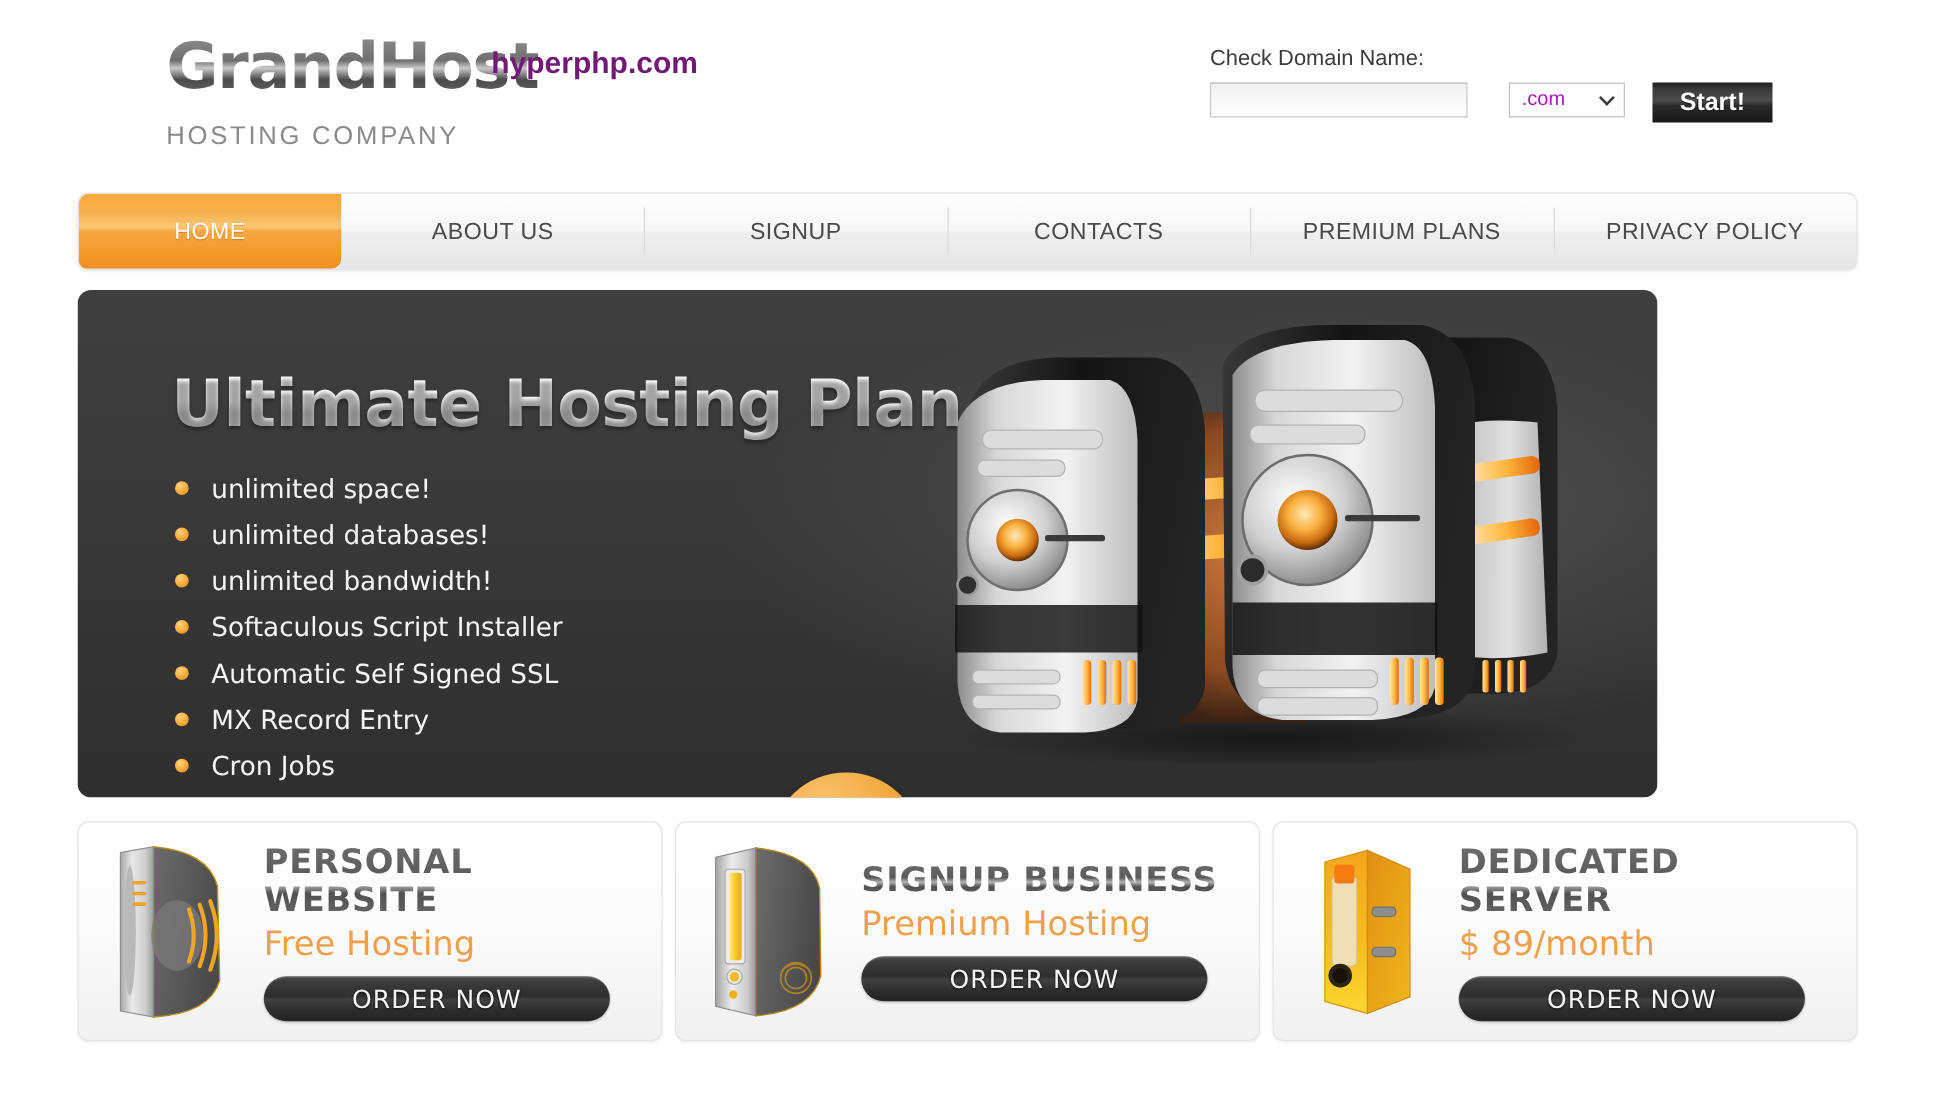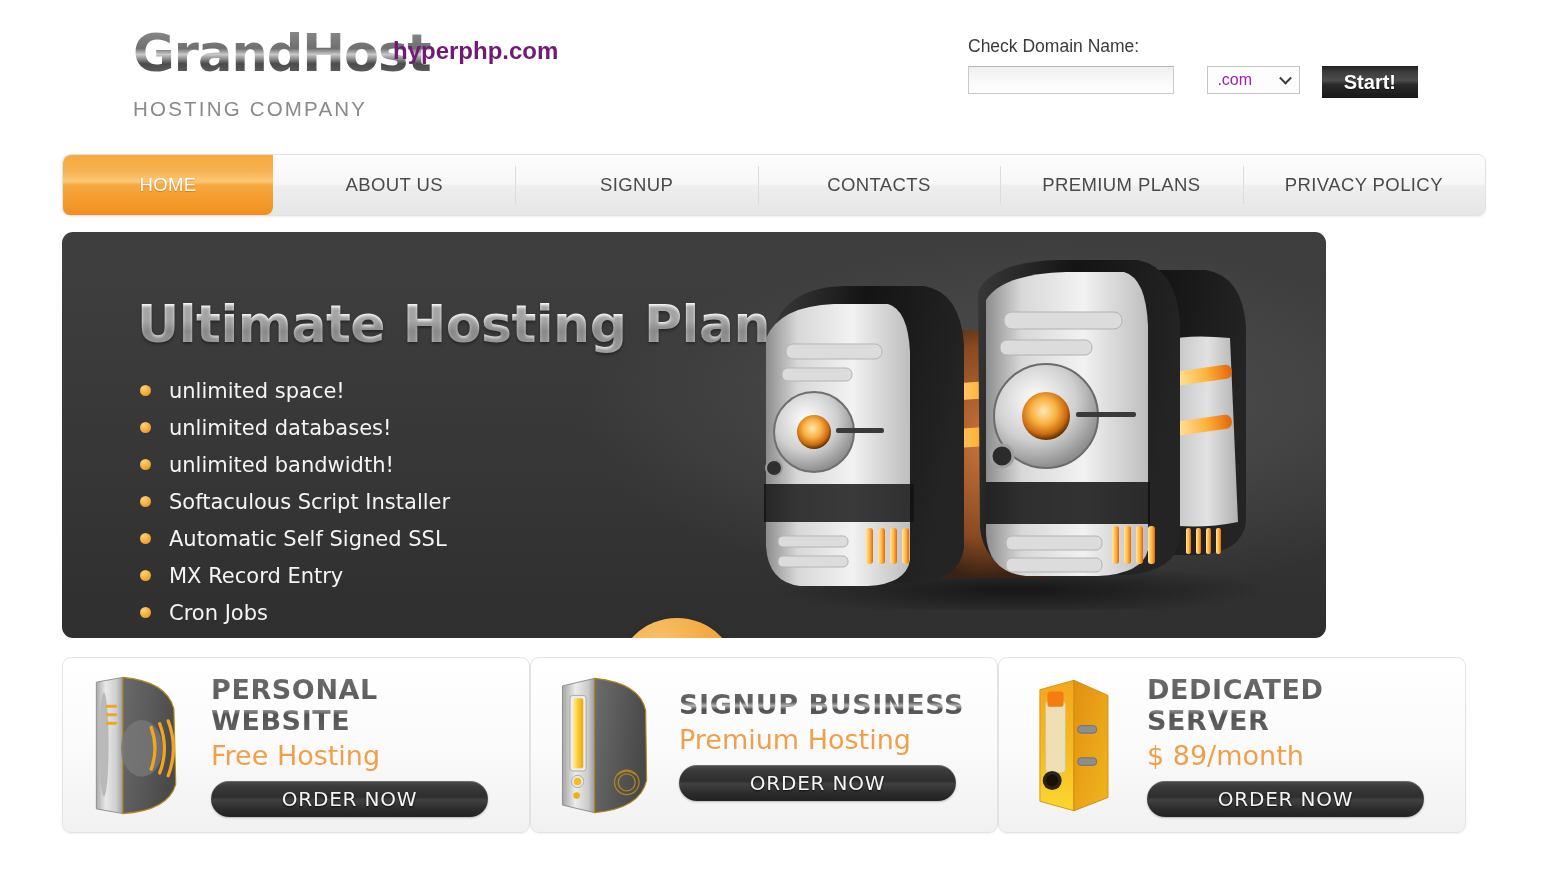--- a/index.html
+++ b/index.html
@@ -182,21 +182,21 @@
     line-height: 1.02;
     text-shadow: 0 1px 2px rgba(150,80,0,.5);
     pointer-events: none;
   }
   .hero-art { position: absolute; right: 28px; top: 28px; width: 560px; height: 350px; }
 
   
   .cards {
     position: absolute; left: 62px; top: 657px;
     width: 1424px; height: 176px;
-    display: flex; justify-content: flex-start;
+    display: flex; justify-content: space-between;
   }
   .card {
     width: 468px; height: 176px;
     border-radius: 9px;
     border: 1px solid #e4e4e4;
     background: linear-gradient(to bottom, #ffffff 0%, #fbfbfb 48%, #f1f1f1 100%);
     box-shadow: 0 1px 2px rgba(0,0,0,.06);
     position: relative;
     display: flex; align-items: center;
     overflow: hidden;

